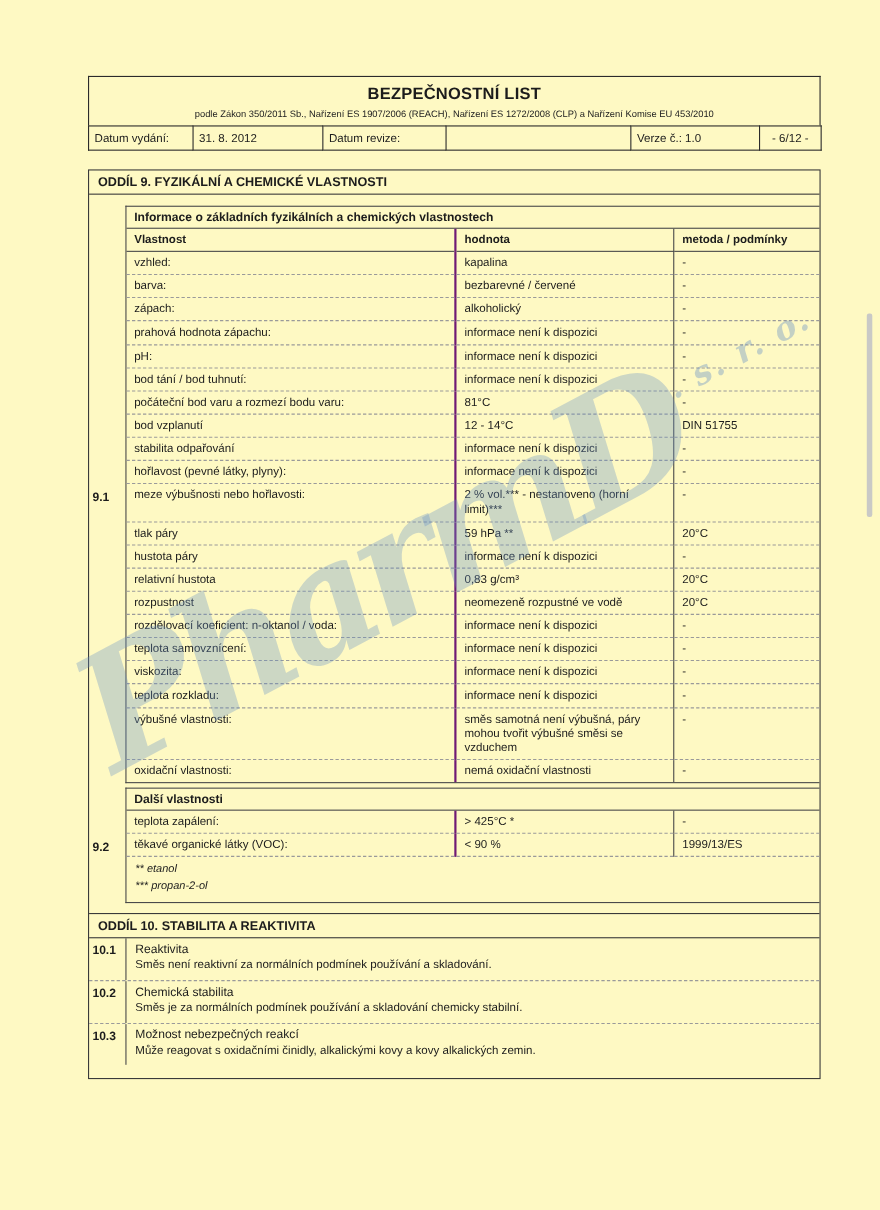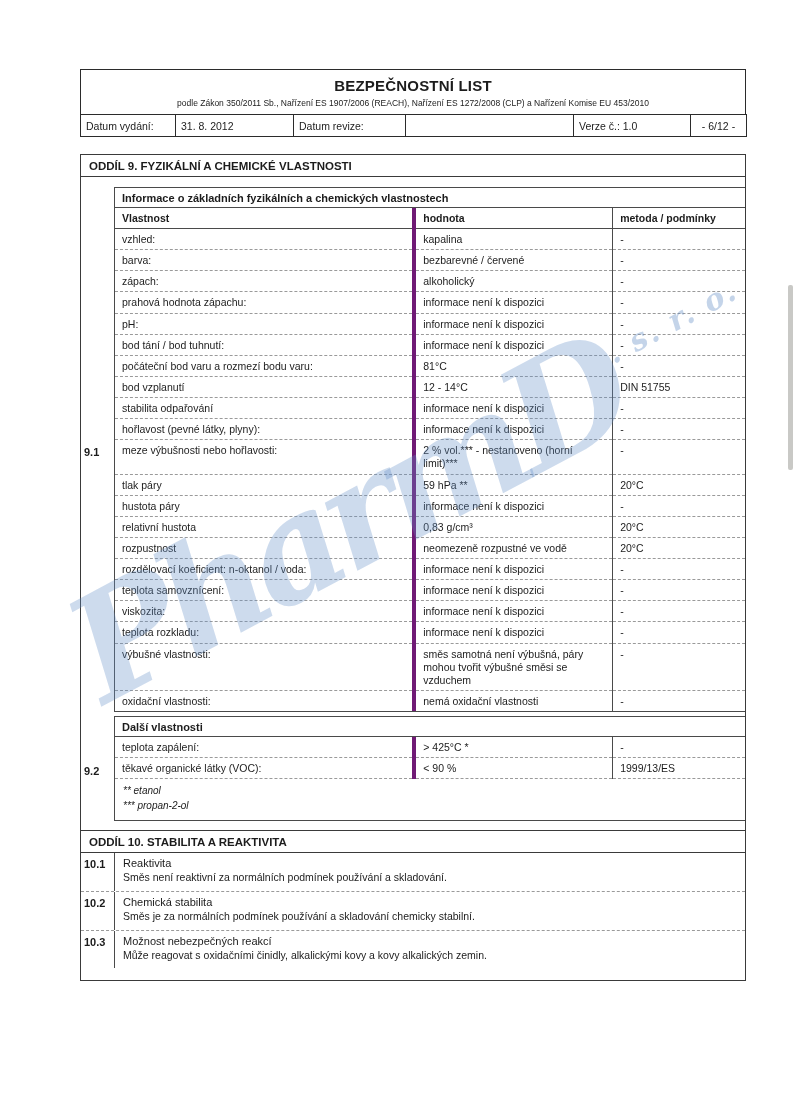--- a/index.html
+++ b/index.html
@@ -1,18 +1,18 @@
 <!DOCTYPE html>
 <html><head>
 <meta charset="utf-8">
 <style>
   html,body { margin:0; padding:0; background:#e8e8e6; }
   .page {
     position:relative; width:800px; height:1100px; margin:0 auto;
-    background:#ffffff; overflow:hidden; color:#1c1c1c;
+    background:#fef9c3; overflow:hidden; color:#1c1c1c;
     font-family:"Liberation Sans", sans-serif;
   }
   .doc { position:absolute; left:80px; top:69px; width:666px; }
 
   
   .header-box { border:1.5px solid #2b2b2b; border-bottom:none; text-align:center; padding:7px 10px 6px; }
   .doc-title { font-size:15px; font-weight:bold; letter-spacing:.2px; }
   .doc-subtitle { font-size:8.5px; margin-top:4px; color:#222; }
 
   
@@ -29,21 +29,21 @@
   .sub-block { display:flex; margin-top:10px;align-items:center; }
   .sub-block.s92 { margin-top:4px; }
   .sub-num { width:30px; min-width:30px; font-size:11px; font-weight:bold; padding:5px 0 0 3px; }
   .sub-content { flex:1; border:1px solid #4a4a4a; border-right:none; }
   .sub-title { font-size:11px; font-weight:bold; padding:4px 7px 3px; border-bottom:1px solid #4a4a4a; }
 
   .props { width:100%; border-collapse:collapse; table-layout:fixed; }
   .props col.w1 { width:47.5%; } .props col.w2 { width:31.5%; } .props col.w3 { width:21%; }
   .props th { text-align:left; font-size:10.5px; font-weight:bold; padding:4px 7px; border-bottom:1px solid #4a4a4a; }
   .props td { font-size:10.5px; padding:4px 7px 3px; vertical-align:top; border-bottom:1px dashed #9a9a9a; line-height:1.25; }
-  .props th.c1, .props td.c1 { border-right:4px solid #701a75; }
+  .props th.c1, .props td.c1 { border-right:2px solid #701a75; }
   .props th.c2, .props td.c2 { border-right:1px solid #4a4a4a; }
   .props.closed tbody tr:last-child td { border-bottom:none; }
 
   .footnotes { padding:4px 8px 7px; }
   .footnote { font-size:10px; font-style:italic; line-height:1.5; }
 
   .block { display:flex; border-bottom:1px dashed #9a9a9a; }
   .block:last-child { border-bottom:none; }
   .block-num { width:30px; min-width:30px; font-size:11px; font-weight:bold; padding:5px 0 0 3px; }
   .block-body { flex:1; border-left:1px solid #4a4a4a; padding:4px 8px 6px; }

